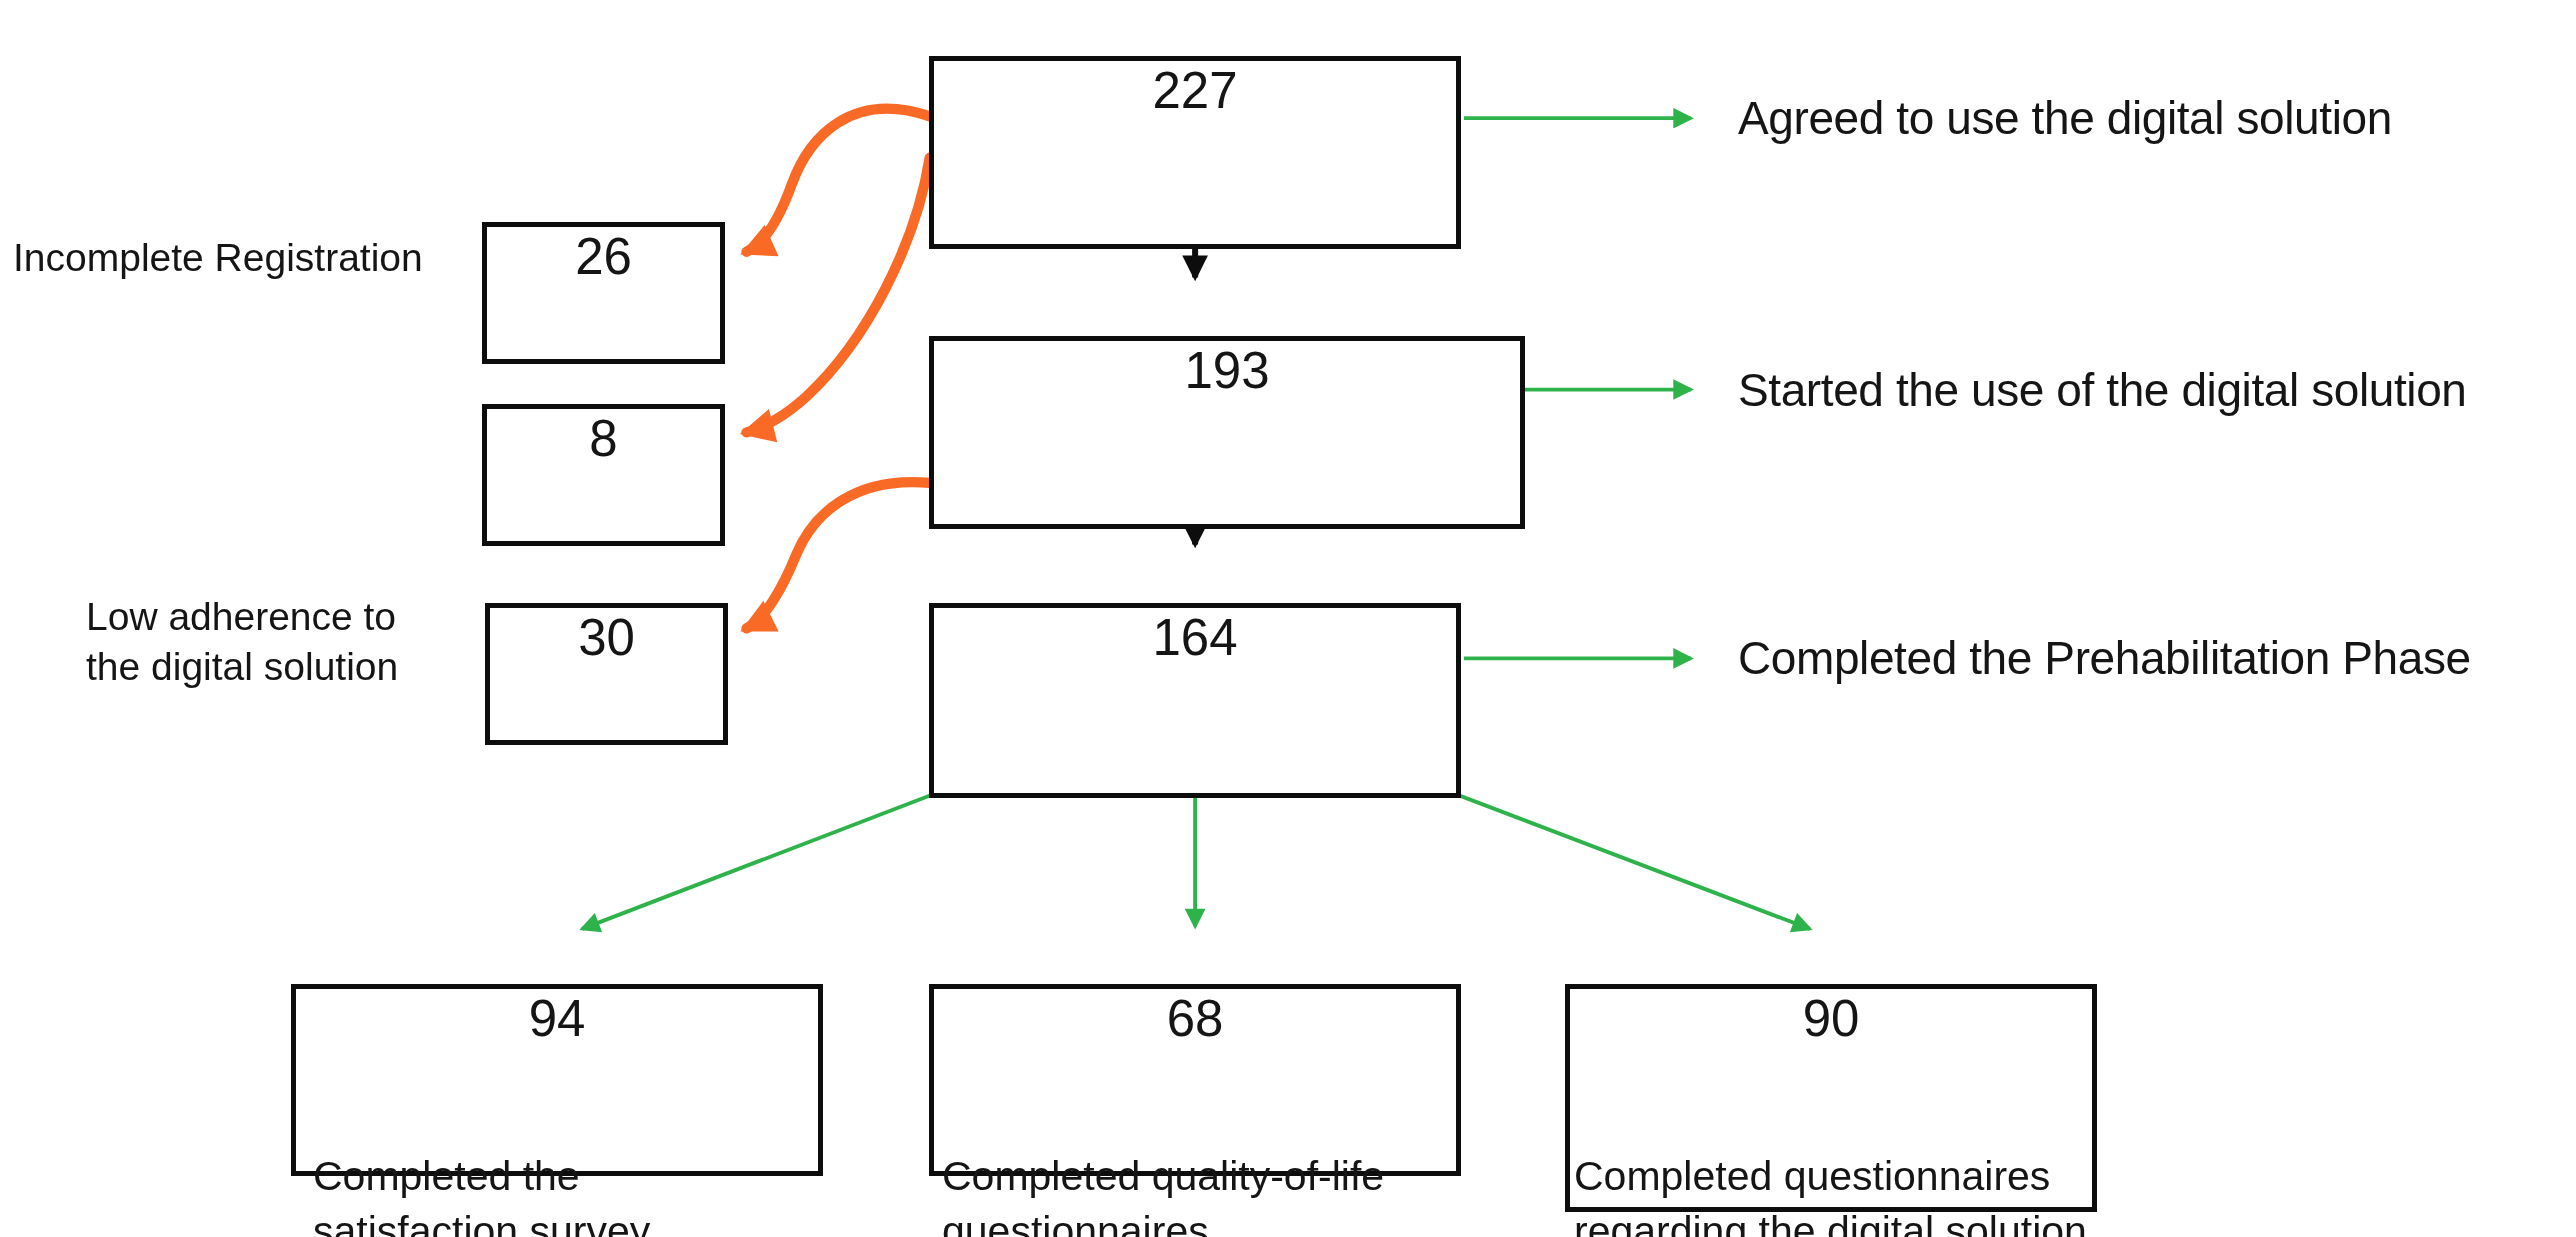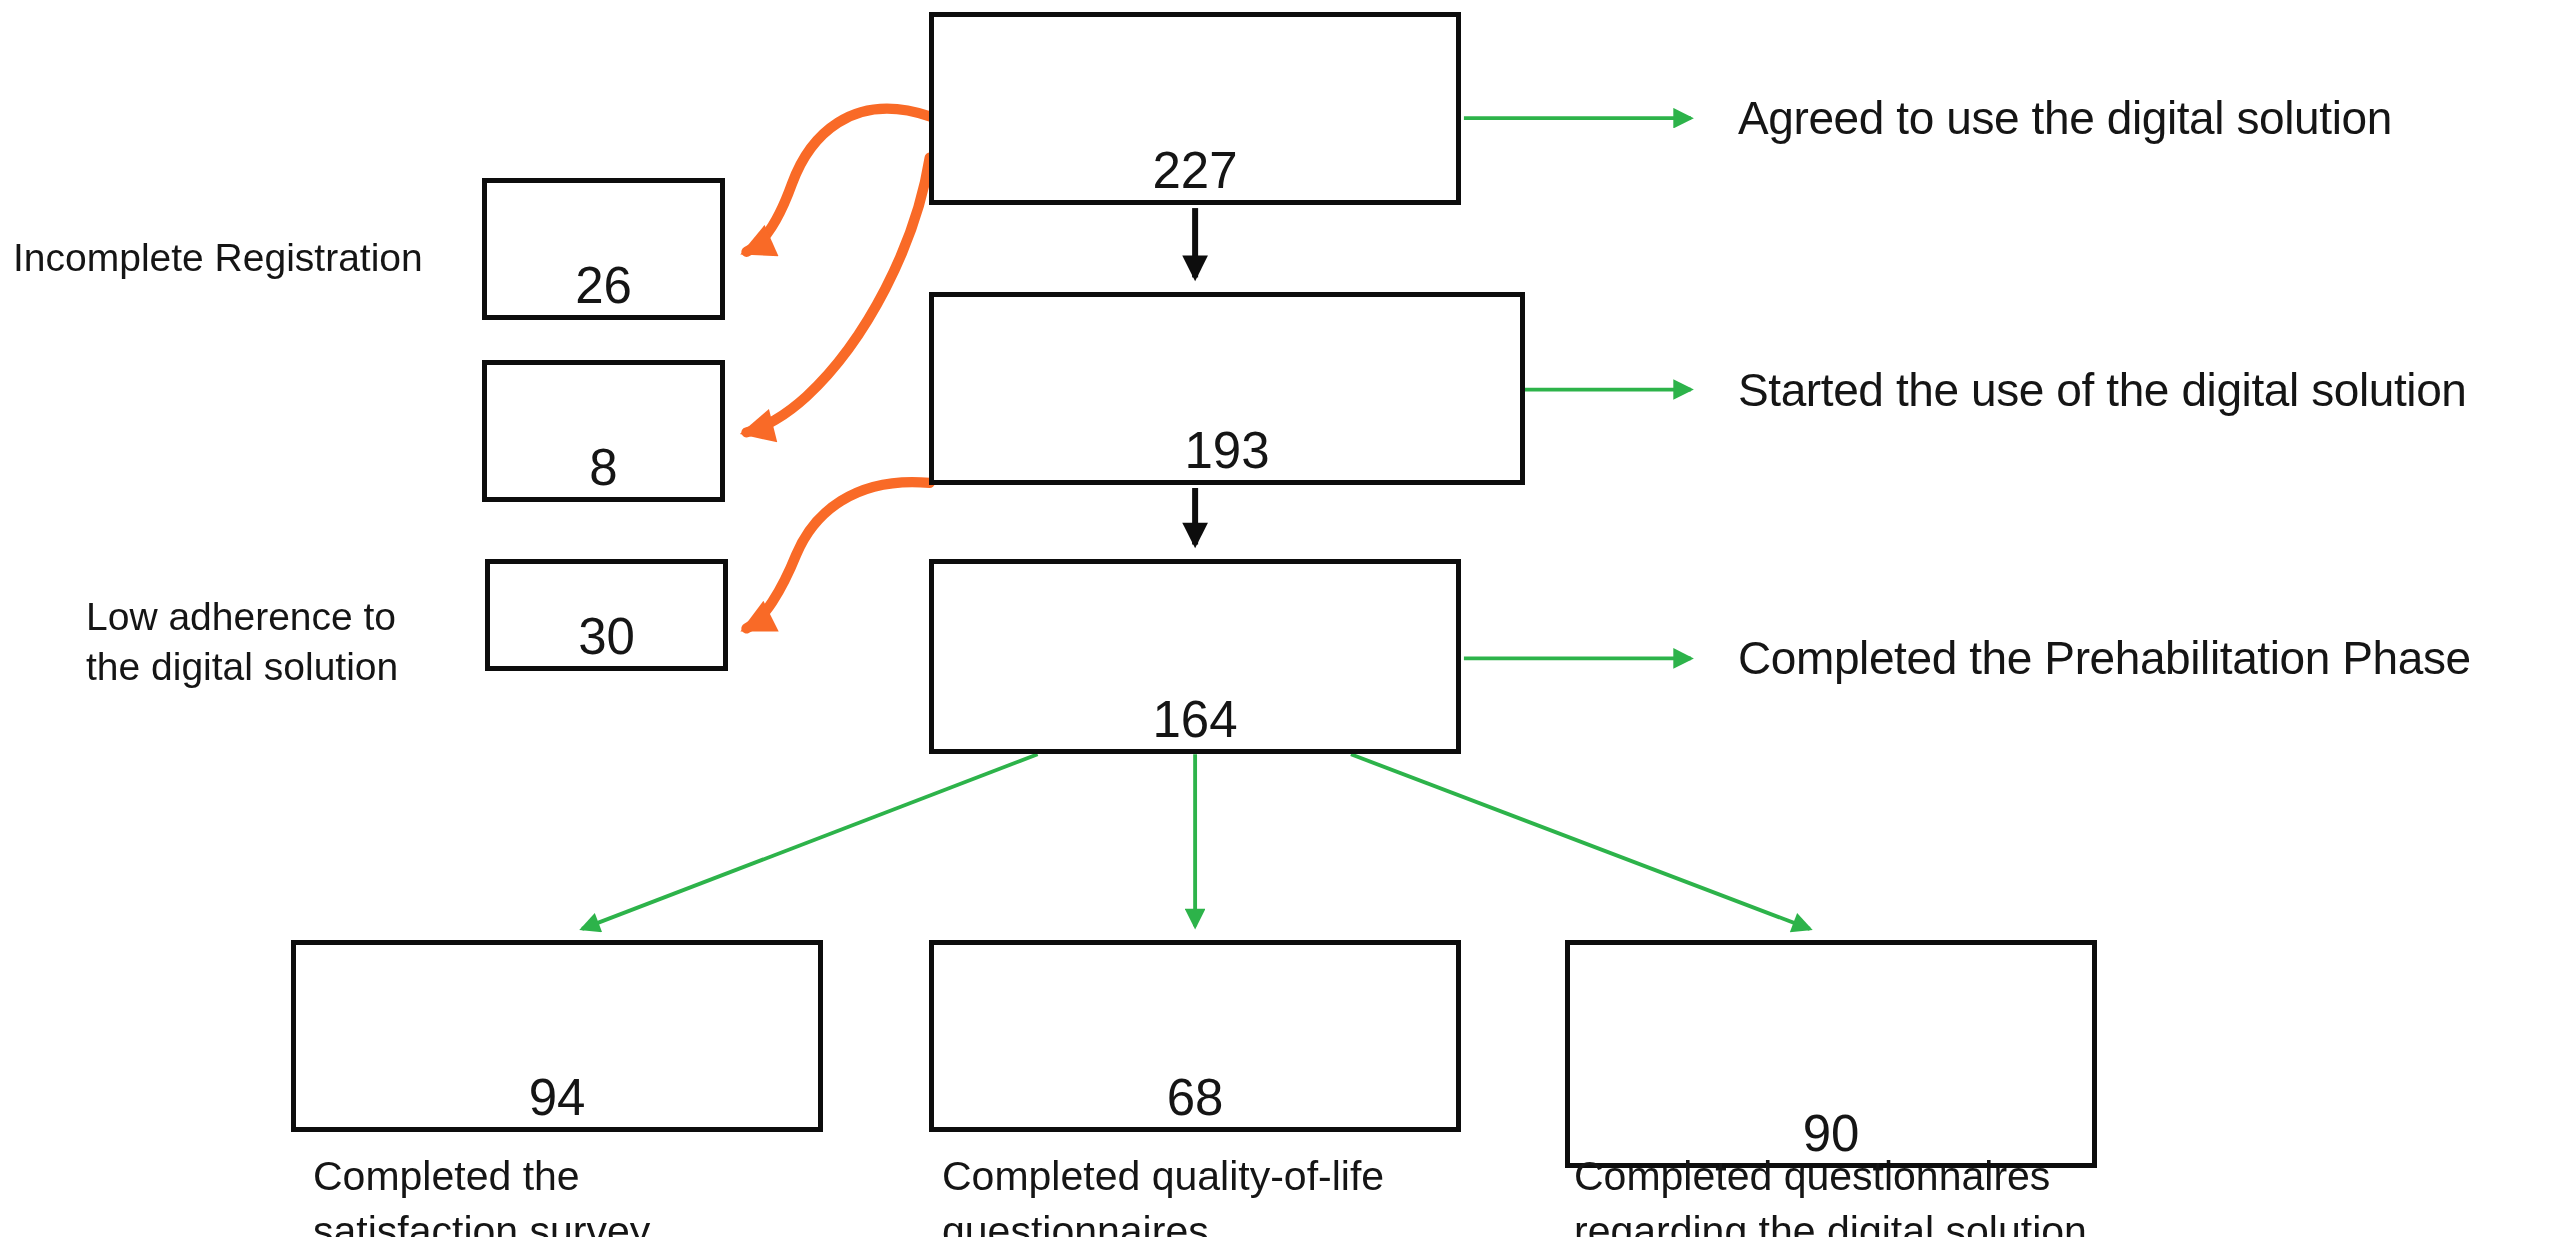--- a/index.html
+++ b/index.html
@@ -9,21 +9,21 @@
     background:#ffffff;
     font-family:"Liberation Sans", sans-serif;
     color:#111111;
     overflow:hidden;
   }
   .box{
     position:absolute;
     background:#ffffff;
     border:5.1px solid #0d0d0d;
     box-sizing:border-box;
-    display:flex;align-items:flex-end;justify-content:center;
+    display:flex;align-items:flex-start;justify-content:center;margin-top:44px;
   }
   .count{
     font-size:51px;
     color:#151515;
     letter-spacing:0px;
   }
   .side-label{
     position:absolute;
     font-size:46px;
     color:#151515;
@@ -97,21 +97,21 @@
   <div class="side-label" style="left:1738px;top:118px;">Agreed to use the digital solution</div>
   <div class="side-label" style="left:1738px;top:390px;">Started the use of the digital solution</div>
   <div class="side-label" style="left:1738px;top:658px;">Completed the Prehabilitation Phase</div>
 
   <div class="box" style="left:482px;top:178px;width:243px;height:142px;">
     <span class="count">26</span>
   </div>
   <div class="box" style="left:482px;top:360px;width:243px;height:142px;">
     <span class="count">8</span>
   </div>
-  <div class="box" style="left:485px;top:559px;width:243px;height:112px;">
+  <div class="box" style="left:485px;top:559px;width:243px;height:142px;">
     <span class="count">30</span>
   </div>
 
   <div class="small-label" style="left:13px;top:233px;">
     <div>Incomplete Registration</div>
   </div>
   <div class="small-label" style="left:86px;top:592px;">
     <div>Low adherence to</div>
     <div>the digital solution</div>
   </div>

